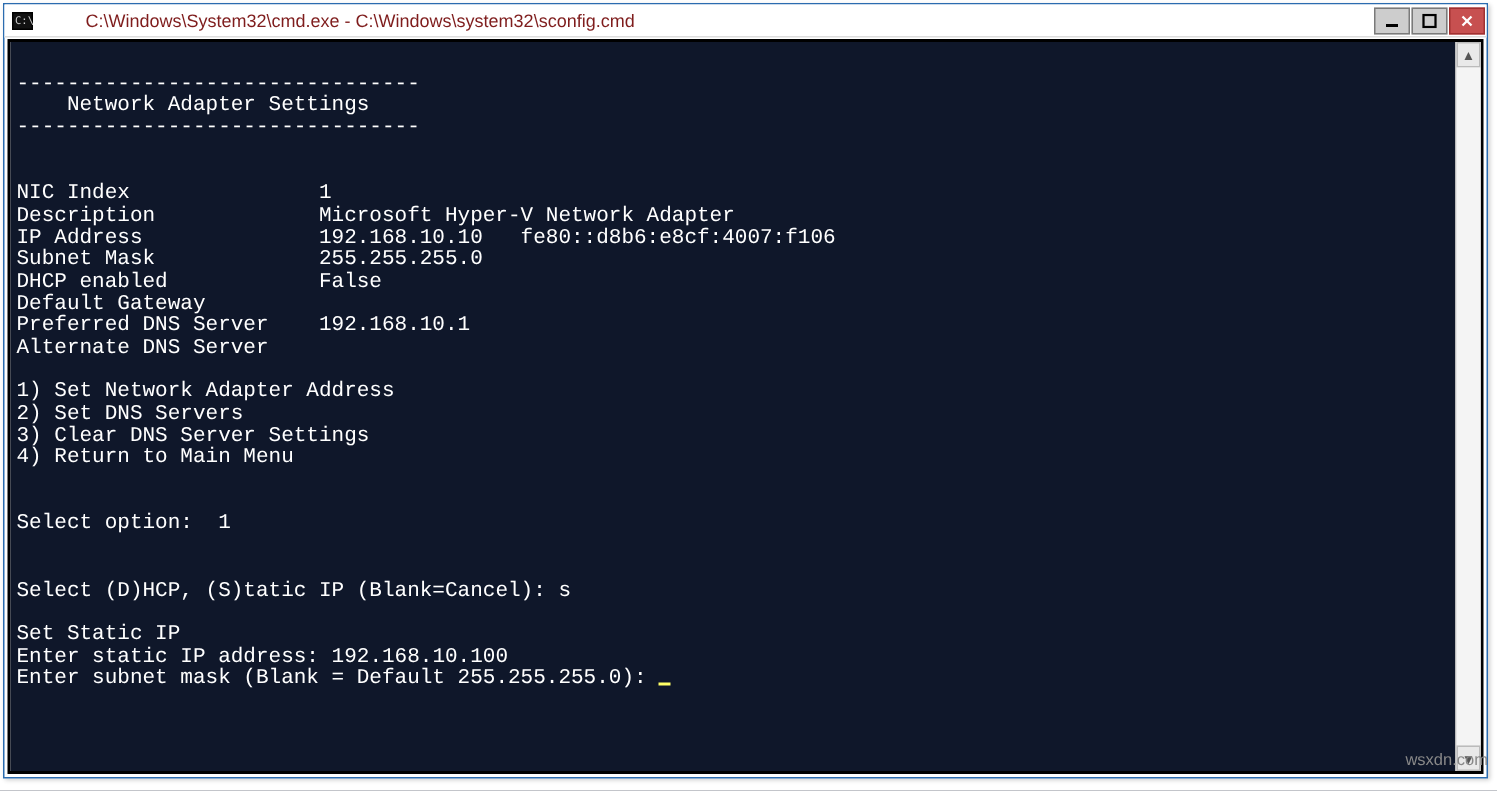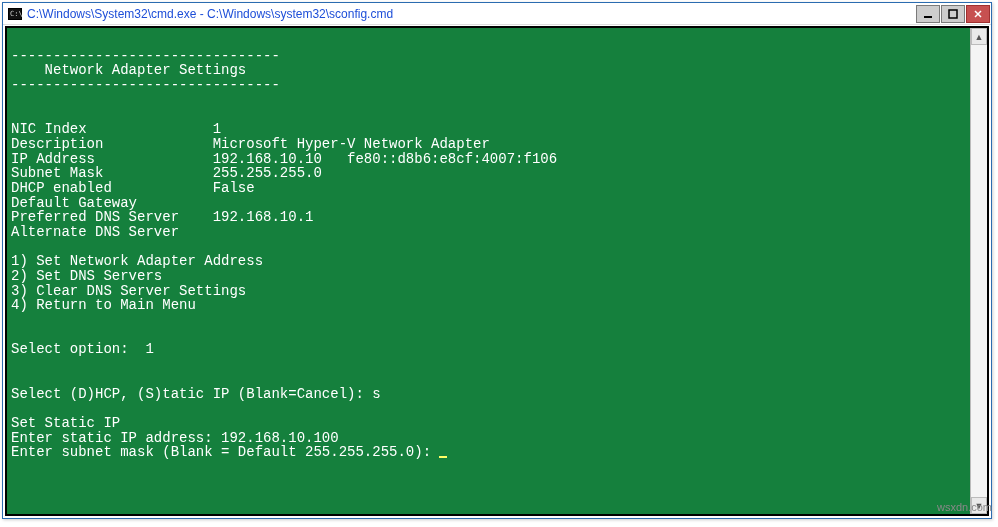--- a/index.html
+++ b/index.html
@@ -10,31 +10,31 @@
     box-shadow: 1px 1px 3px rgba(0,0,0,.2);
   }
   .titlebar {
     height: 22px; background: #fff; display:flex; align-items:center;
     border-bottom:1px solid #ddd; font: 12px "Segoe UI",Tahoma,sans-serif;
     padding-left:4px;
   }
   .titlebar .icon {
     width:16px; height:16px; margin-right:4px; display:inline-flex; align-items:center; justify-content:center;
   }
-  .titlebar .title { flex:1; color:#1d4ed8; white-space:nowrap; overflow:hidden;}
+  .titlebar .title { flex:1; color:#7f1d1d; white-space:nowrap; overflow:hidden;margin-left:30px;}
   .winbtns { display:flex; height:100%; }
   .winbtn { width:24px; height:18px; margin:2px 1px 0 0; border:1px solid #7a7a7a; background:#cdcdcd;
             display:flex; align-items:center; justify-content:center; font:10px sans-serif;}
   .winbtn.close { background:#c75050; color:#fff; border-color:#a03030;}
   .client {
     position:absolute; left:2px; right:2px; top:23px; bottom:2px;
     border:2px solid #000; display:flex;
   }
   .console {
-    flex:1; background:#15803d; color:#fff; padding:6px 4px 0 4px;
+    flex:1; background:#0f172a; color:#fff; padding:6px 4px 0 4px;
     font: 14px/1.05 "Consolas","Courier New",monospace;
     white-space:pre; overflow:hidden; letter-spacing:0;
   }
   .scrollbar {
     width:17px; background:#e9e9e9; display:flex; flex-direction:column;
     border-left:1px solid #bbb;
   }
   .sbtn { height:17px; background:#e9e9e9; border:1px solid #bbb;
           display:flex; align-items:center; justify-content:center; font:9px sans-serif; color:#555;}
   .strack { flex:1; background:#f4f4f4; }

